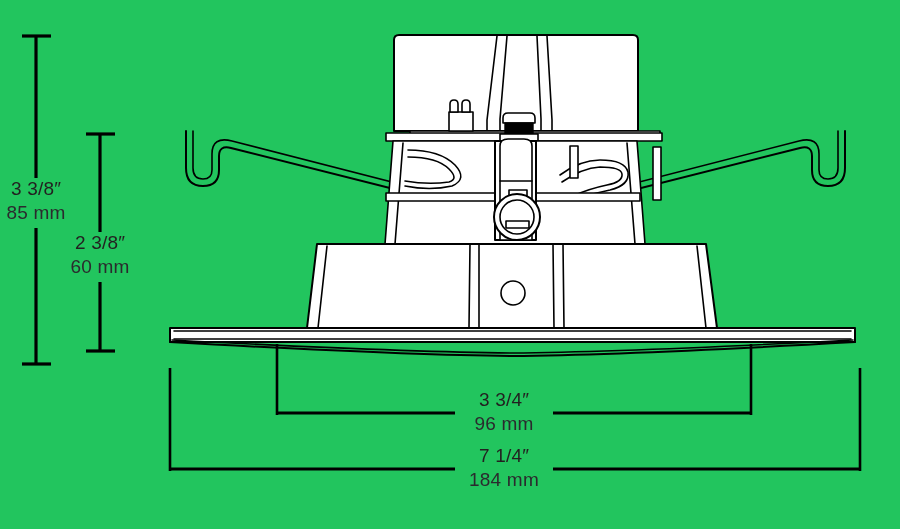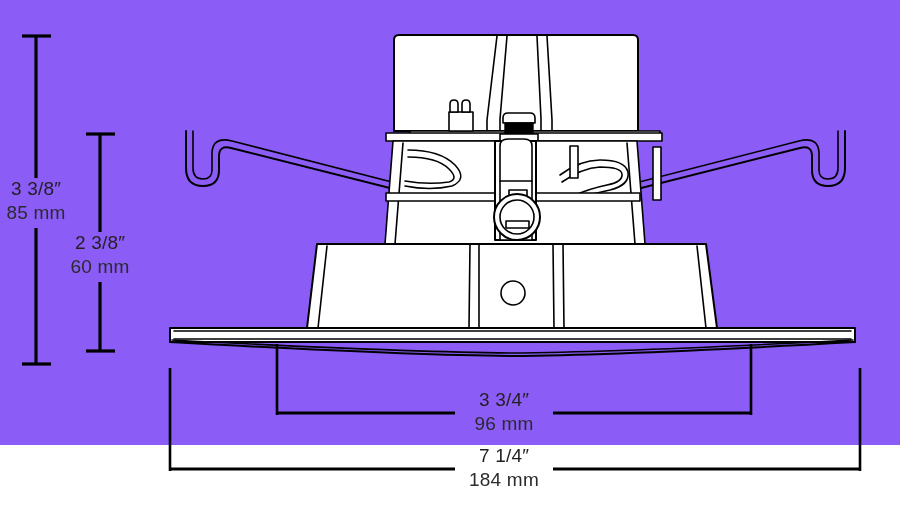--- a/index.html
+++ b/index.html
@@ -2,21 +2,21 @@
 <html><head>
 <meta charset="utf-8">
 <style>
   html,body{margin:0;padding:0;background:#ffffff;}
   body{
     width:900px;height:529px;
     font-family:"Liberation Sans","DejaVu Sans",sans-serif;
     overflow:hidden;
     position:relative;
   }
-  #stage{position:relative;width:900px;height:445px;background:#8b5cf6;}
+  #stage{position:relative;width:900px;height:529px;background:#22c55e;}
   #stage svg{position:absolute;left:0;top:0;}
   .dimtext{
     font-size:19px;
     fill:#231f20;
     font-family:"Liberation Sans","DejaVu Sans",sans-serif;
     letter-spacing:0.2px;
   }
   .dimtext.mm{fill:#2b2a2e;}
   .drawline{fill:none;stroke:#000;stroke-width:2;stroke-linejoin:round;stroke-linecap:round;}
   .drawline-thin{fill:none;stroke:#000;stroke-width:1.6;stroke-linejoin:round;stroke-linecap:round;}

